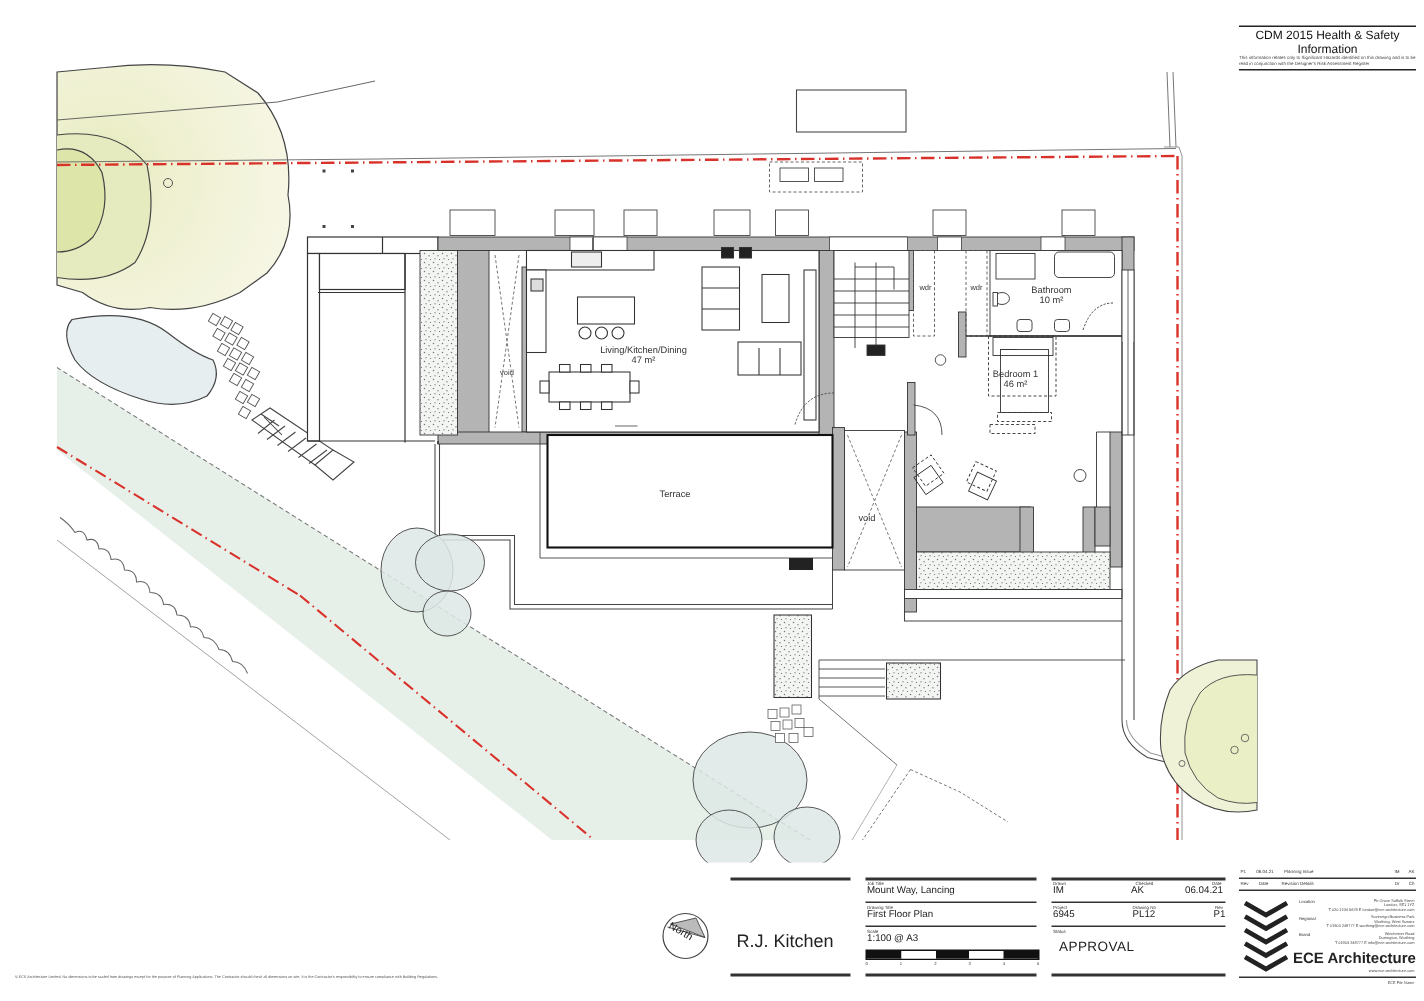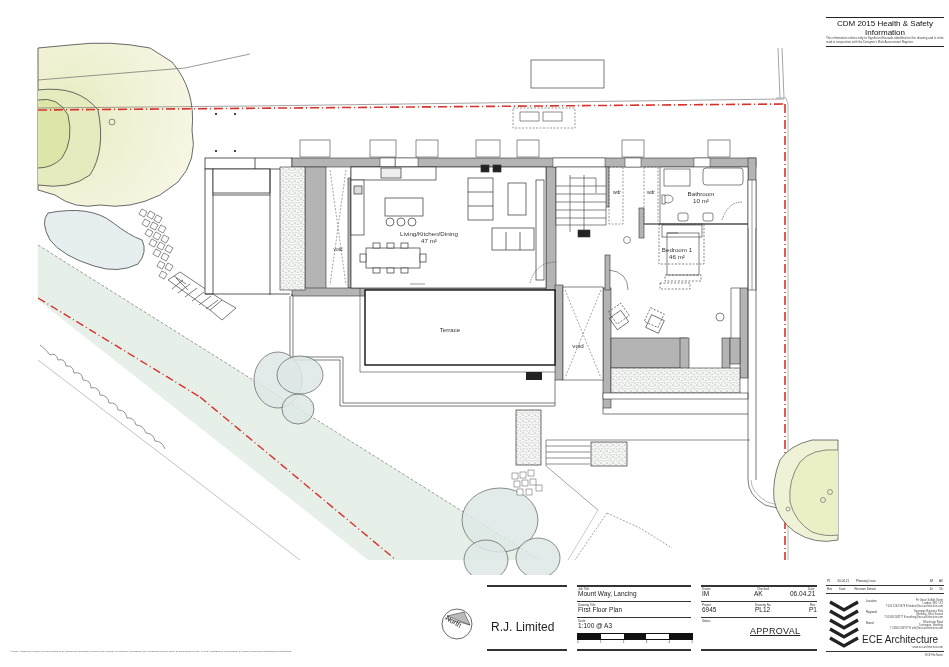--- a/index.html
+++ b/index.html
@@ -7,23 +7,23 @@
   #sheet{position:absolute;left:0;top:0;width:949px;height:667px;}
   .abs{position:absolute;}
   .cdm{left:826px;top:17px;width:118px;border-top:1.5px solid #222;border-bottom:1.5px solid #222;padding:1px 0 2px 0;}
   .cdm-title{font-size:8px;line-height:9px;color:#111;text-align:center;}
   .cdm-note{font-size:3px;line-height:3.5px;color:#444;}
   .room-label{position:absolute;font-size:6.2px;line-height:7px;text-align:center;color:#333;}
   .tb-rule{position:absolute;height:1.5px;background:#333;}
   .tb-small{position:absolute;font-size:3px;color:#333;}
   .tb-val{position:absolute;font-size:6.5px;color:#222;white-space:nowrap;}
   .client{position:absolute;left:491px;top:620px;font-size:12px;color:#222;}
-  .approval{position:absolute;left:750px;top:626px;font-size:9px;letter-spacing:0.3px;color:#222;text-decoration:underline;}
+  .approval{position:absolute;left:706px;top:626px;font-size:9px;letter-spacing:0.3px;color:#222;}
   .footer-note{position:absolute;left:10px;top:650px;font-size:2.5px;color:#555;white-space:nowrap;}
-  .firm{position:absolute;left:862px;top:634px;font-size:10px;font-weight:normal;color:#222;white-space:nowrap;text-align:right;}
+  .firm{position:absolute;left:862px;top:634px;font-size:10px;font-weight:bold;color:#222;white-space:nowrap;text-align:right;}
   .rev-row{position:absolute;font-size:3px;color:#333;white-space:nowrap;}
   .addr{position:absolute;font-size:2.6px;line-height:3.2px;color:#444;text-align:right;white-space:nowrap;}
   .addr-h{position:absolute;font-size:2.8px;color:#333;}
 </style>
 </head>
 <body>
 
 <div id="sheet">
 
   <svg class="abs" style="left:0;top:0" width="949" height="575" viewBox="0 0 949 575">
@@ -369,21 +369,21 @@
   <div class="room-label" style="left:644px;top:189px;width:14px;font-size:5px;">wdr</div>
 
   <svg class="abs" style="left:440px;top:607px" width="34" height="34" viewBox="0 0 34 34">
     <circle cx="17" cy="17" r="15" fill="#fff" stroke="#444" stroke-width="0.8"></circle>
     <polygon points="7,9 24,5 30,18" fill="#bbb" stroke="#444" stroke-width="0.6"></polygon>
     <line x1="5" y1="11" x2="30" y2="18" stroke="#444" stroke-width="0.6"></line>
   </svg>
   <div class="abs" style="left:445px;top:618px;font-size:7px;transform:rotate(30deg);">North</div>
 
   <div class="tb-rule" style="left:487px;top:585px;width:80px;"></div>
-  <div class="client">R.J. Limited</div>
+  <div class="client">R.J. Kitchen</div>
   <div class="tb-rule" style="left:487px;top:649px;width:80px;"></div>
 
   <div class="tb-rule" style="left:577px;top:585px;width:114px;"></div>
   <div class="tb-small" style="left:578px;top:587px;">Job Title</div>
   <div class="tb-val" style="left:578px;top:590px;">Mount Way, Lancing</div>
   <div class="tb-rule" style="left:577px;top:601px;width:114px;height:1px;"></div>
   <div class="tb-small" style="left:578px;top:603px;">Drawing Title</div>
   <div class="tb-val" style="left:578px;top:606px;">First Floor Plan</div>
   <div class="tb-rule" style="left:577px;top:617px;width:114px;height:1px;"></div>
   <div class="tb-small" style="left:578px;top:619px;">Scale</div>

